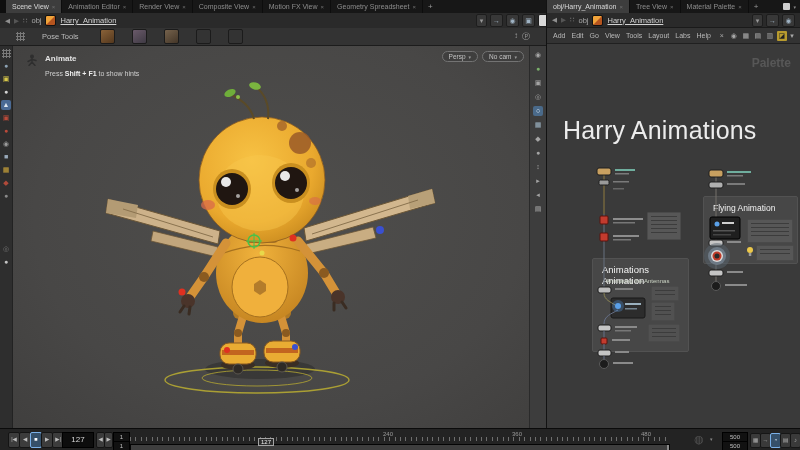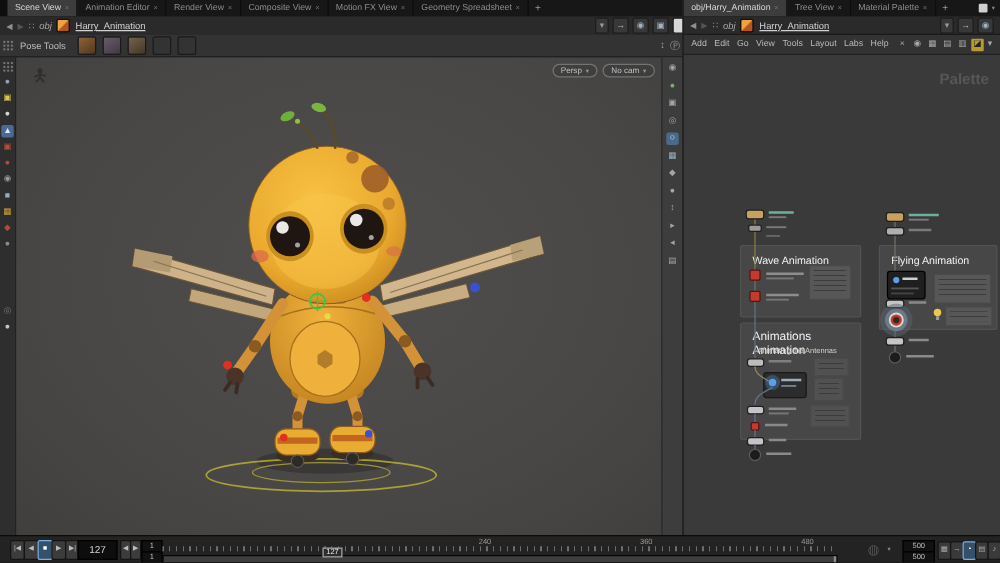--- a/index.html
+++ b/index.html
@@ -14,32 +14,32 @@
   .tab .x{color:#6f6f6f;font-size:6px;}
   .tabadd{display:flex;align-items:center;padding:0 5px;color:#9a9a9a;font-size:8px;}
   .tabbar-right{margin-left:auto;display:flex;align-items:center;gap:3px;padding:0 4px;}
   .sq{width:7px;height:7px;background:#cfcfcf;border-radius:1px;display:inline-block;}
   
   .pathbar{position:absolute;top:13px;height:15px;background:#2a2a2a;display:flex;align-items:center;
            gap:4px;padding:0 5px;font-size:7.5px;border-bottom:1px solid #1a1a1a;}
   .nav{color:#8f8f8f;font-size:6.5px;}
   .nav.dim{color:#555;}
   .pinic{color:#9a9a9a;font-size:7px;}
-  .ctx{color:#a8a8a8;font-style:italic;}
+  .ctx{color:#a8a8a8;}
   .crumb-icon{width:9px;height:9px;border-radius:2px;display:inline-block;
               background:linear-gradient(135deg,#f0a33a 0 45%,#b5541e 55% 100%);border:1px solid #111;}
   .node-name{color:#d2d2d2;text-decoration:underline;}
   .pathbar-right{margin-left:auto;display:flex;align-items:center;gap:3px;}
   .mini{width:11px;height:11px;line-height:11px;text-align:center;font-size:7px;color:#9fb3c4;
         background:#383838;border:1px solid #1d1d1d;border-radius:2px;}
   .mini.drop{width:9px;color:#999;}
   .mini.white{background:#d8d8d8;}
   
   .tools{position:absolute;top:28px;left:0;width:546px;height:18px;background:#333;display:flex;
-         align-items:center;gap:5px;padding:0 2px;border-bottom:1px solid #1c1c1c;box-sizing:border-box;}
+         align-items:center;gap:17px;padding:0 16px;border-bottom:1px solid #1c1c1c;box-sizing:border-box;}
   .grip{width:9px;height:9px;background:radial-gradient(#7a7a7a 1px,transparent 1.2px);background-size:3px 3px;}
   .tools-title{font-size:7.5px;color:#bdbdbd;margin-right:4px;}
   .ptool{width:13px;height:13px;border:1px solid #1b1b1b;border-radius:2px;}
   .ptool:nth-of-type(1){background:linear-gradient(145deg,#64788a,#394552);}
   .ptool:nth-of-type(2){background:linear-gradient(145deg,#6d5b46,#46382a);}
   .ptool:nth-of-type(3){background:linear-gradient(145deg,#8a6238,#54381e);}
   .ptool:nth-of-type(4){background:linear-gradient(145deg,#6a5a6a,#3f3a44);}
   .ptool:nth-of-type(5){background:linear-gradient(145deg,#75624c,#443628);}
   .tools-right{margin-left:auto;display:flex;gap:4px;color:#999;font-size:8px;}
   
@@ -192,20 +192,28 @@
     <span class="si">◎</span>
     <span class="si">●</span>
   </div>
 
   <div class="viewport">
     <div class="anim-overlay">
       <svg class="anim-ic" viewBox="0 0 12 12">
         <circle cx="6" cy="2.5" r="2" fill="#2e2e2e"></circle>
         <path d="M6,4.5 L6,8 M6,5.5 L2,7.5 M6,5.5 L10,6.5 M6,8 L3,11.5 M6,8 L9,11.5" stroke="#2e2e2e" stroke-width="1.4" fill="none" stroke-linecap="round"></path>
       </svg>
+      <div>
+        <div class="anim-title">Animate</div>
+        <div class="anim-hint">
+          <span>Press</span>
+          <b>Shift + F1</b>
+          <span>to show hints</span>
+        </div>
+      </div>
     </div>
 
     <div class="pills">
       <span class="pill">
         <span>Persp</span>
         <span class="c">▾</span>
       </span>
       <span class="pill">
         <span>No cam</span>
         <span class="c">▾</span>
@@ -384,24 +392,22 @@
         <span class="ic">▦</span>
         <span class="ic">▤</span>
         <span class="ic">▥</span>
         <span class="ic hl">◪</span>
         <span class="ic" style="width:6px">▾</span>
       </span>
     </div>
 
     <div class="netcanvas">
       <div class="watermark">Palette</div>
-
-      <div class="netbox" style="left:45px;top:152px;width:95px;height:56px;">
-        <div class="bt">Wave Animation</div>
-      </div>
+      <div class="net-title">Harry Animations</div>
+
       <div class="netbox" style="left:156px;top:152px;width:93px;height:66px;">
         <div class="bt">Flying Animation</div>
       </div>
       <div class="netbox" style="left:45px;top:214px;width:95px;height:92px;">
         <div class="bt2">Animations Animation</div>
         <div class="bsub">Animating the Antennas</div>
       </div>
 
       <svg class="netsvg" width="254" height="384">
 

